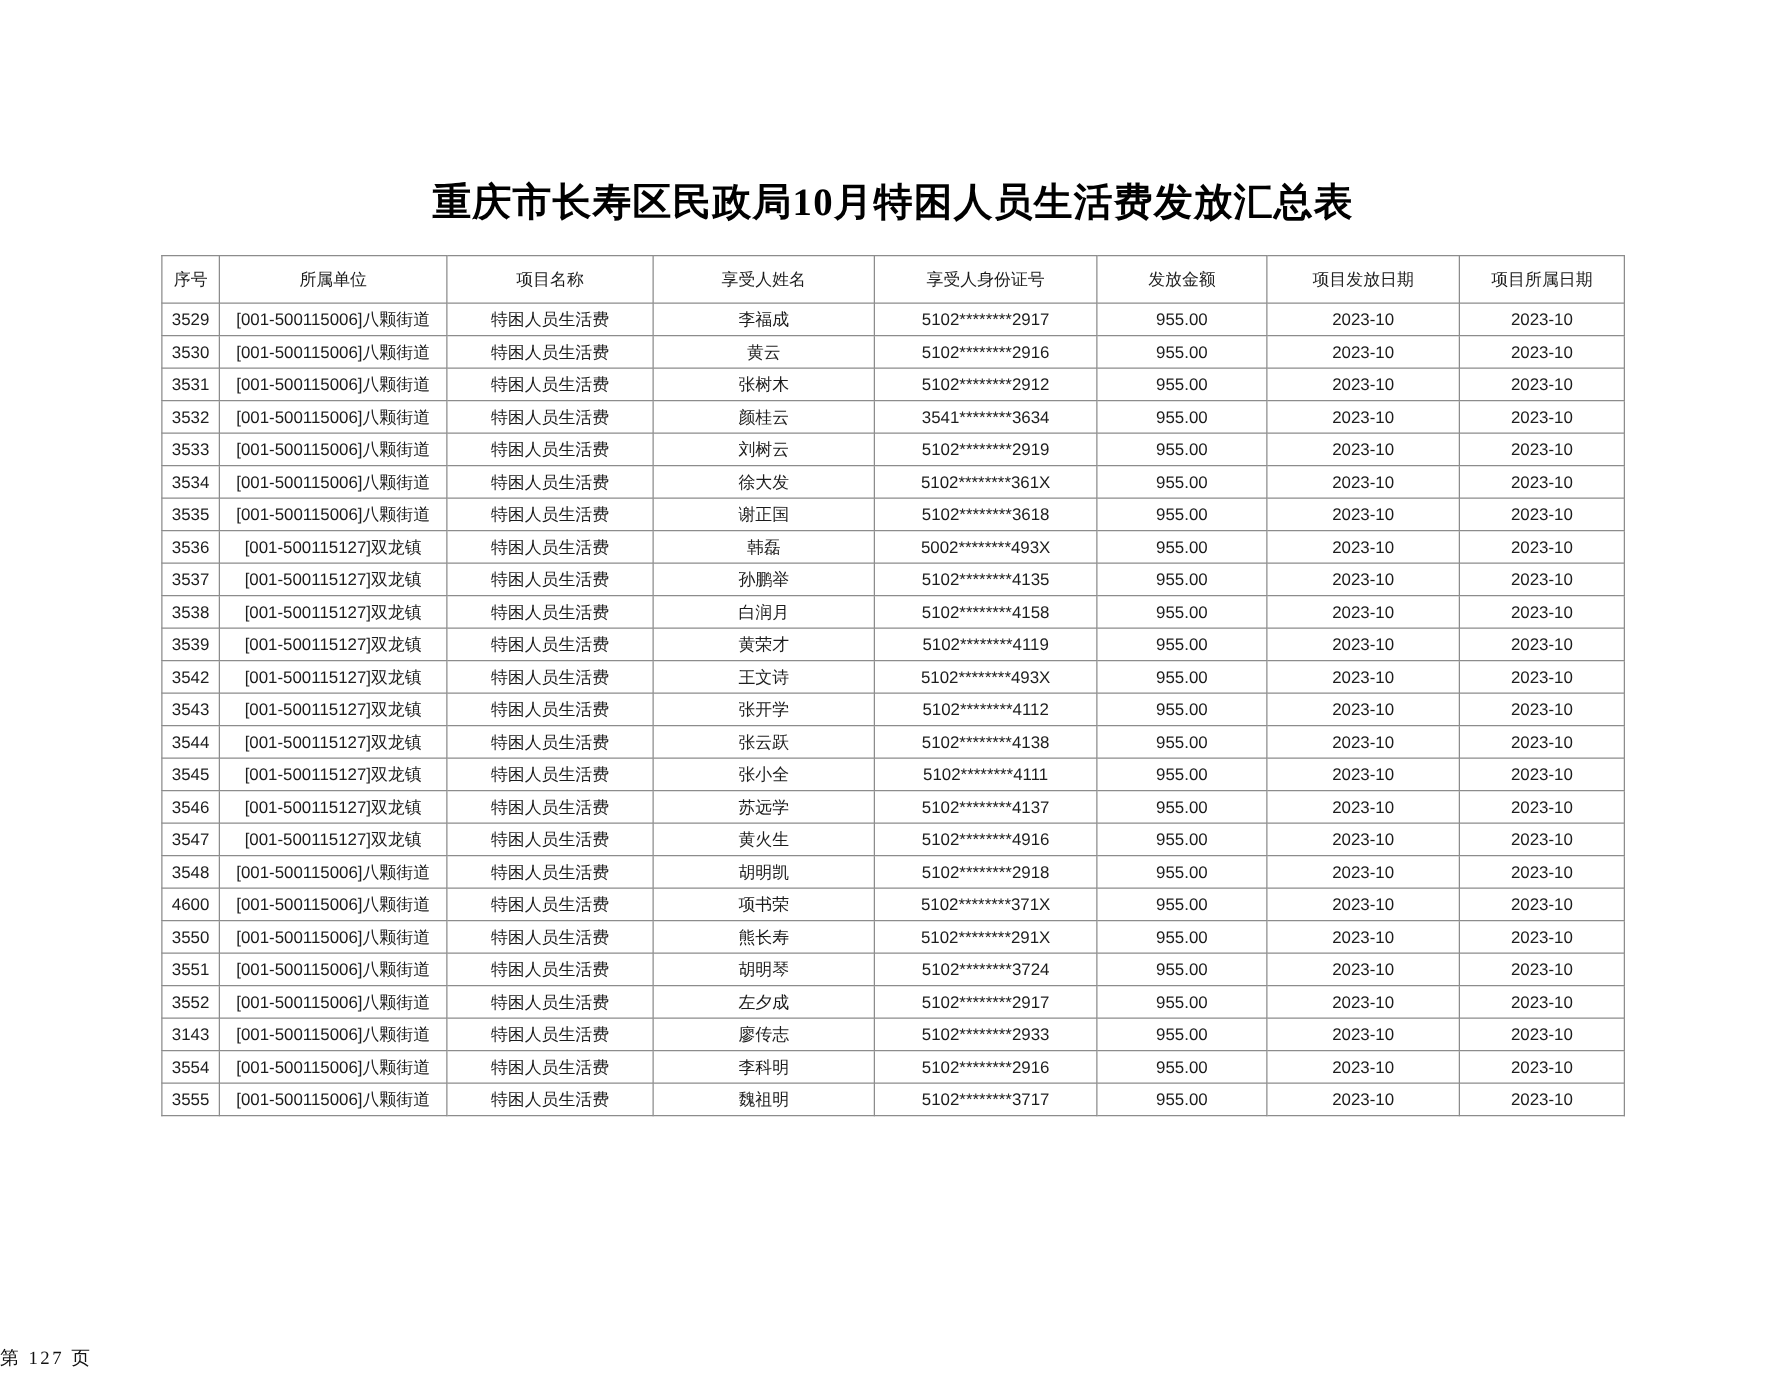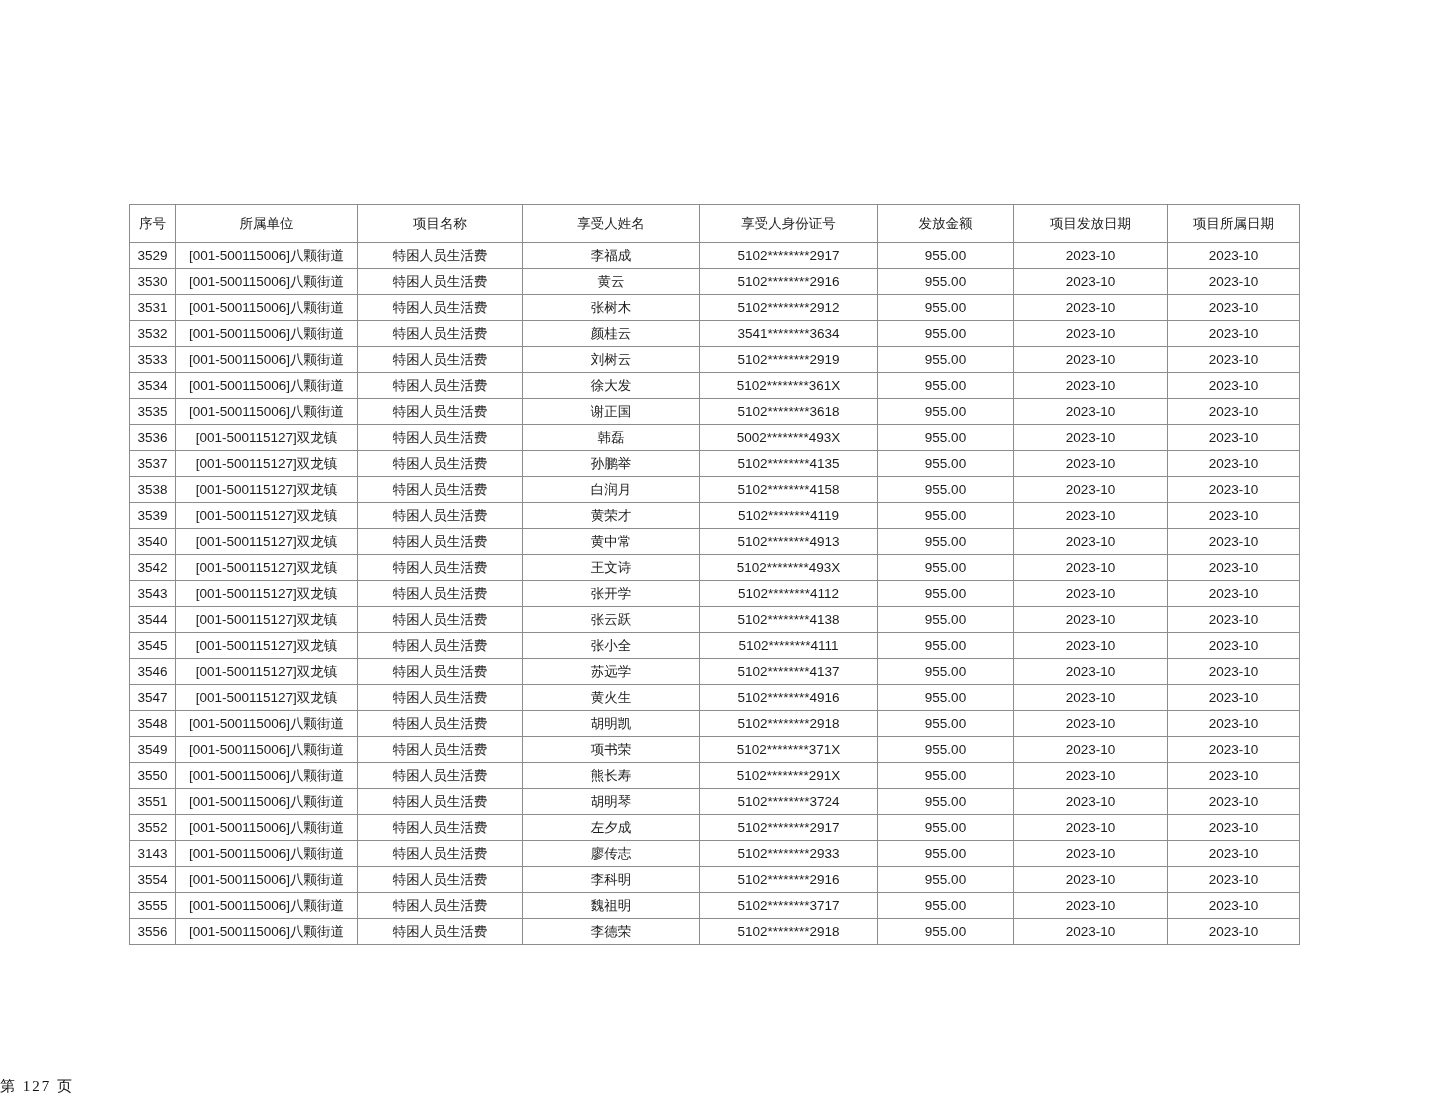--- a/index.html
+++ b/index.html
@@ -59,20 +59,21 @@
     font-size: 15px;
     color: #111111;
     letter-spacing: 2px;
   }
 </style>
 </head>
 <body>
 
 <div class="page">
 
+  <div class="title">重庆市长寿区民政局10月特困人员生活费发放汇总表</div>
 
   <table class="summary-table">
     <colgroup>
       <col class="c0">
         <col class="c1">
         <col class="c2">
         <col class="c3">
       <col class="c4">
         <col class="c5">
         <col class="c6">
@@ -195,30 +196,20 @@
           <td>3539</td>
           <td>[001-500115127]双龙镇</td>
           <td>特困人员生活费</td>
           <td>黄荣才</td>
           <td>5102********4119</td>
           <td>955.00</td>
           <td>2023-10</td>
           <td>2023-10</td>
         </tr>
         <tr>
-          <td>3540</td>
-          <td>[001-500115127]双龙镇</td>
-          <td>特困人员生活费</td>
-          <td>黄中常</td>
-          <td>5102********4913</td>
-          <td>955.00</td>
-          <td>2023-10</td>
-          <td>2023-10</td>
-        </tr>
-        <tr>
           <td>3542</td>
           <td>[001-500115127]双龙镇</td>
           <td>特困人员生活费</td>
           <td>王文诗</td>
           <td>5102********493X</td>
           <td>955.00</td>
           <td>2023-10</td>
           <td>2023-10</td>
         </tr>
         <tr>
@@ -275,21 +266,21 @@
           <td>3548</td>
           <td>[001-500115006]八颗街道</td>
           <td>特困人员生活费</td>
           <td>胡明凯</td>
           <td>5102********2918</td>
           <td>955.00</td>
           <td>2023-10</td>
           <td>2023-10</td>
         </tr>
         <tr>
-          <td>3549</td>
+          <td>4600</td>
           <td>[001-500115006]八颗街道</td>
           <td>特困人员生活费</td>
           <td>项书荣</td>
           <td>5102********371X</td>
           <td>955.00</td>
           <td>2023-10</td>
           <td>2023-10</td>
         </tr>
         <tr>
           <td>3550</td>
@@ -344,28 +335,18 @@
         <tr>
           <td>3555</td>
           <td>[001-500115006]八颗街道</td>
           <td>特困人员生活费</td>
           <td>魏祖明</td>
           <td>5102********3717</td>
           <td>955.00</td>
           <td>2023-10</td>
           <td>2023-10</td>
         </tr>
-        <tr>
-          <td>3556</td>
-          <td>[001-500115006]八颗街道</td>
-          <td>特困人员生活费</td>
-          <td>李德荣</td>
-          <td>5102********2918</td>
-          <td>955.00</td>
-          <td>2023-10</td>
-          <td>2023-10</td>
-        </tr>
       </tbody>
   </table>
 
   <div class="footer">第 127 页</div>
 
 </div>
 
 </body></html>

